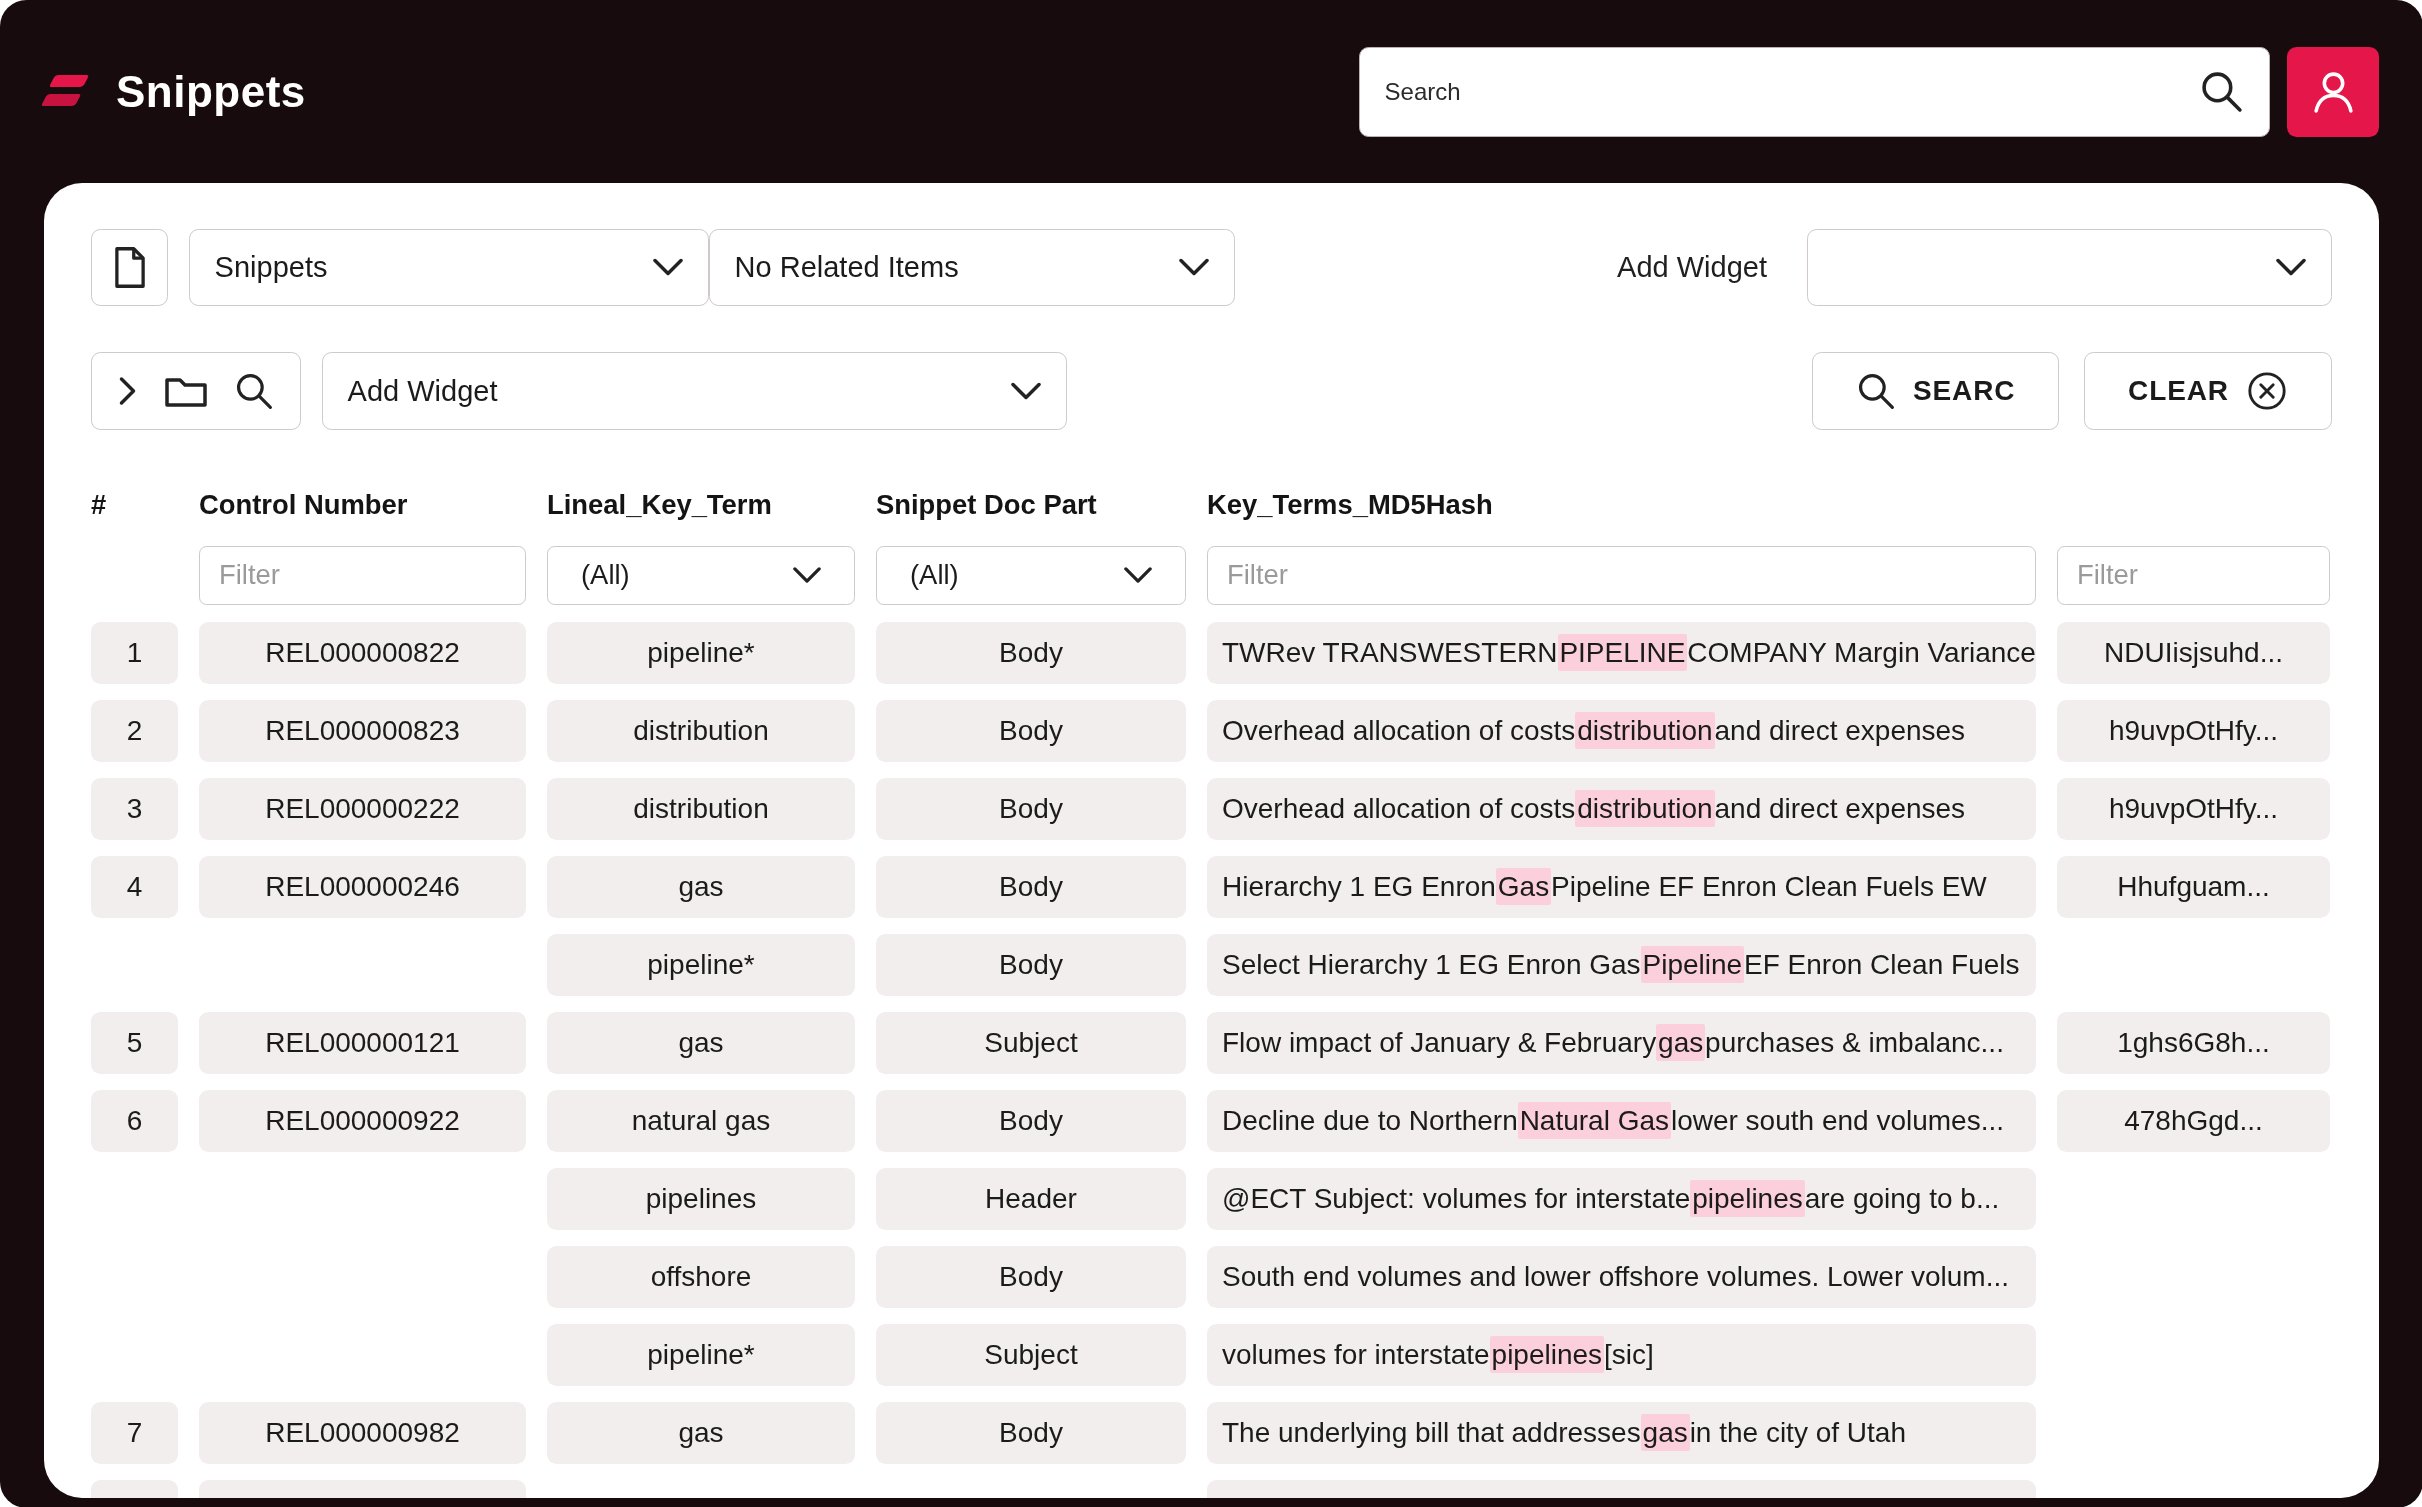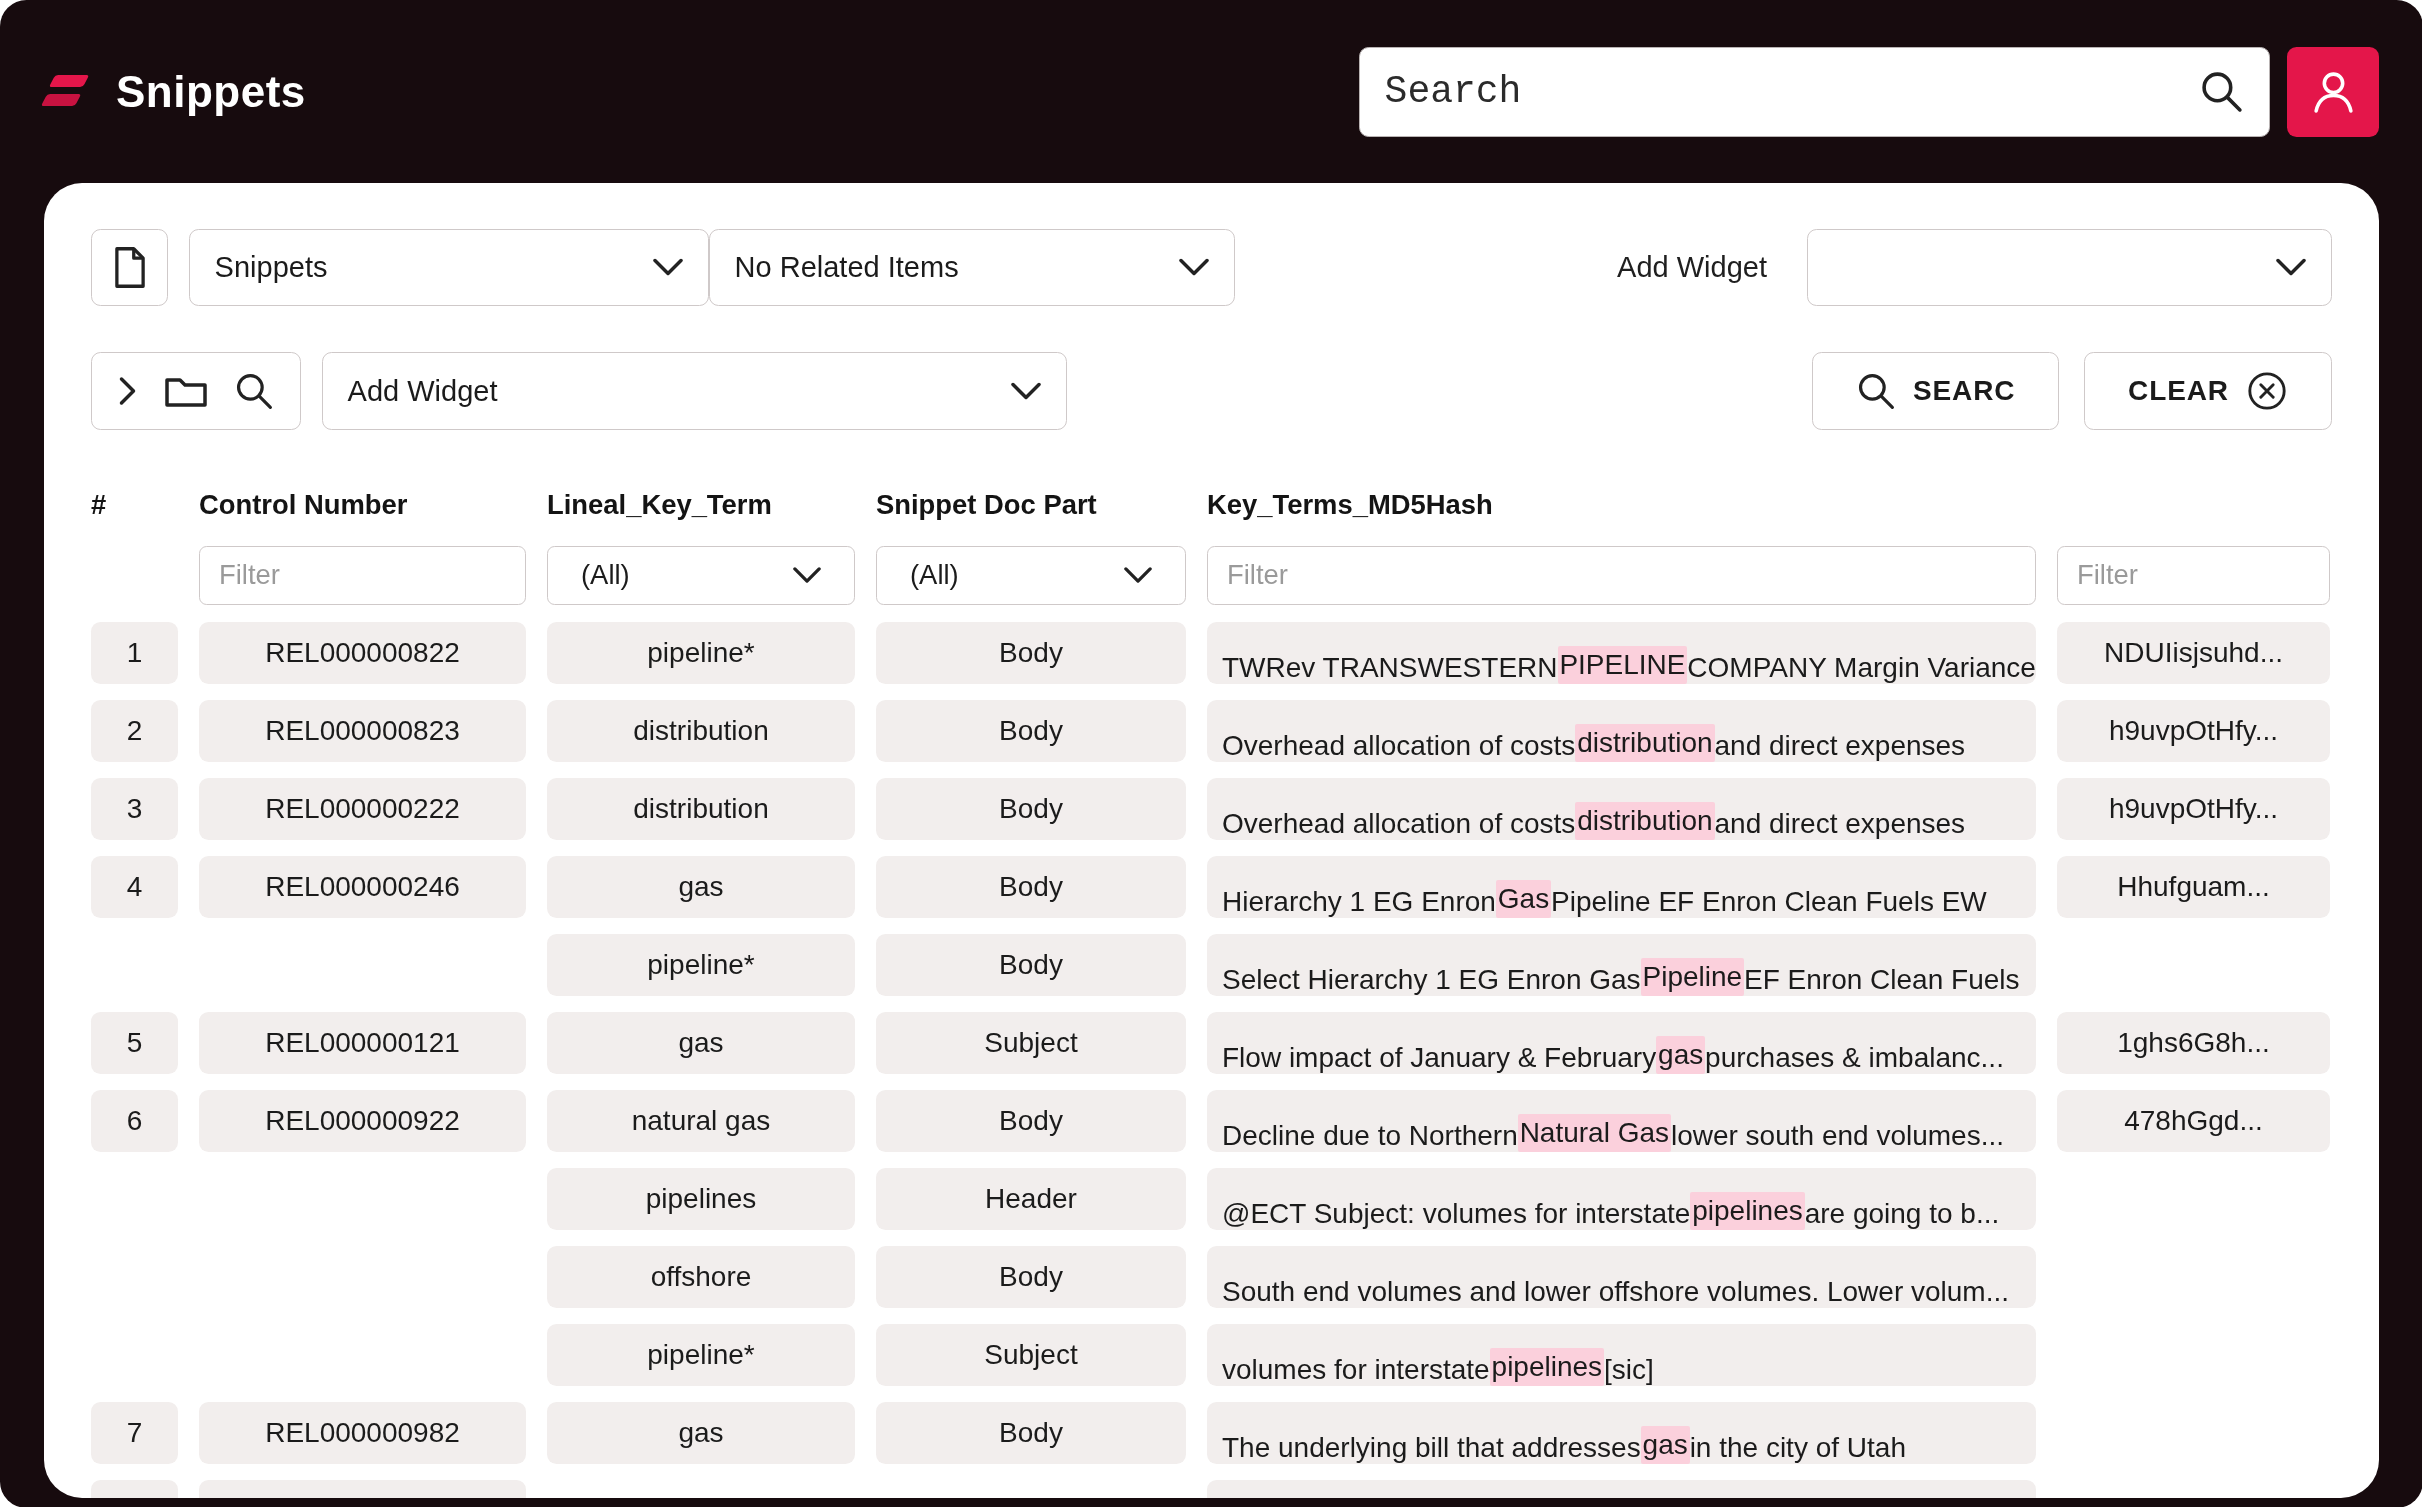--- a/index.html
+++ b/index.html
@@ -10,21 +10,21 @@
   
   .topbar { height:183px; display:flex; align-items:center; padding:0 44px 0 38px; }
   .brand { display:flex; align-items:center; gap:23px; }
   .logo { width:55px; height:51px; position:relative; flex:none; }
   .logo .bar { position:absolute; width:34px; height:12.3px; background:#e4164a; border-radius:2.8px; transform:skewX(-28deg); }
   .logo .bar.b1 { top:8.5px; left:14px; }
   .logo .bar.b2 { top:28px; left:5.7px; background:#c81240; }
   .app-title { color:#ffffff; font-size:44px; font-weight:bold; letter-spacing:0.5px; }
   .top-right { margin-left:auto; display:flex; align-items:center; gap:17px; }
   .searchbox { width:911px; height:90px; background:#ffffff; border:1.9px solid #b9b3b3; border-radius:9.5px; display:flex; align-items:center; padding:0 24.6px; }
-  .searchbox input { flex:1; border:none; outline:none; font-size:38px; color:#1f1f1f; font-family:Liberation Mono, monospace; background:transparent; }
+  .searchbox input { flex:1; border:none; outline:none; font-size:24px; color:#1f1f1f; font-family:Liberation Sans, sans-serif; background:transparent; }
   .searchbox input::placeholder { color:#2b2b2b; opacity:1; }
   .avatar { width:92px; height:90px; background:#e4164a; border:none; border-radius:9.5px; display:flex; align-items:center; justify-content:center; cursor:pointer; flex:none; }
 
   
   .card { margin:0 44px; height:1315px; background:#ffffff; border-radius:38px; padding:46px 47px; overflow:hidden; }
 
   .toolbar1 { display:flex; align-items:center; height:77px; margin-bottom:46px; }
   .icon-btn { width:77px; height:77px; border:1.9px solid #cfc9c9; border-radius:9.5px; background:#fff; display:flex; align-items:center; justify-content:center; cursor:pointer; flex:none; }
   .select { border:1.9px solid #cfc9c9; border-radius:9.5px; background:#fff; height:77px; display:flex; align-items:center; justify-content:space-between; padding:0 24.6px; font-size:29px; cursor:pointer; }
   .sel-view { width:520px; margin-left:21px; }
@@ -42,21 +42,21 @@
   
   .grid { display:grid; grid-template-columns:87px 327px 308px 310px 829px 273px; column-gap:21px; align-items:center; }
   .thead { margin-bottom:24.6px; font-weight:bold; font-size:27.4px; color:#141414; }
   .tfilter { margin-bottom:17px; }
   .filter-input { height:59px; border:1.9px solid #cfc9c9; border-radius:7.6px; padding:0 19px; font-size:27.4px; color:#7f1d1d; width:100%; font-family:inherit; outline:none; }
   .filter-input::placeholder { color:#9a9a9a; }
   .filter-select { height:59px; border:1.9px solid #cfc9c9; border-radius:7.6px; background:#fff; display:flex; align-items:center; justify-content:space-between; padding:0 33px; font-size:27.4px; cursor:pointer; }
 
   .trow { margin-bottom:16px; cursor:pointer; }
   .cell { height:62px; background:#f2eeed; border-radius:9.5px; display:flex; align-items:center; justify-content:center; font-size:28px; white-space:nowrap; overflow:hidden; color:#1b1b1b; }
-  .cell.snippet { justify-content:flex-start; padding:0 15px;align-items:flex-end; }
+  .cell.snippet { justify-content:flex-start; padding:11px 15px; }
   .cell.snippet.center { justify-content:center; }
   .cell.blank { background:transparent; }
   .hl { background:#fbd0dc; padding:2.8px 1.9px; border-radius:2px; }
 </style>
 </head>
 <body>
 
 <div class="frame">
 
   <header class="topbar">

